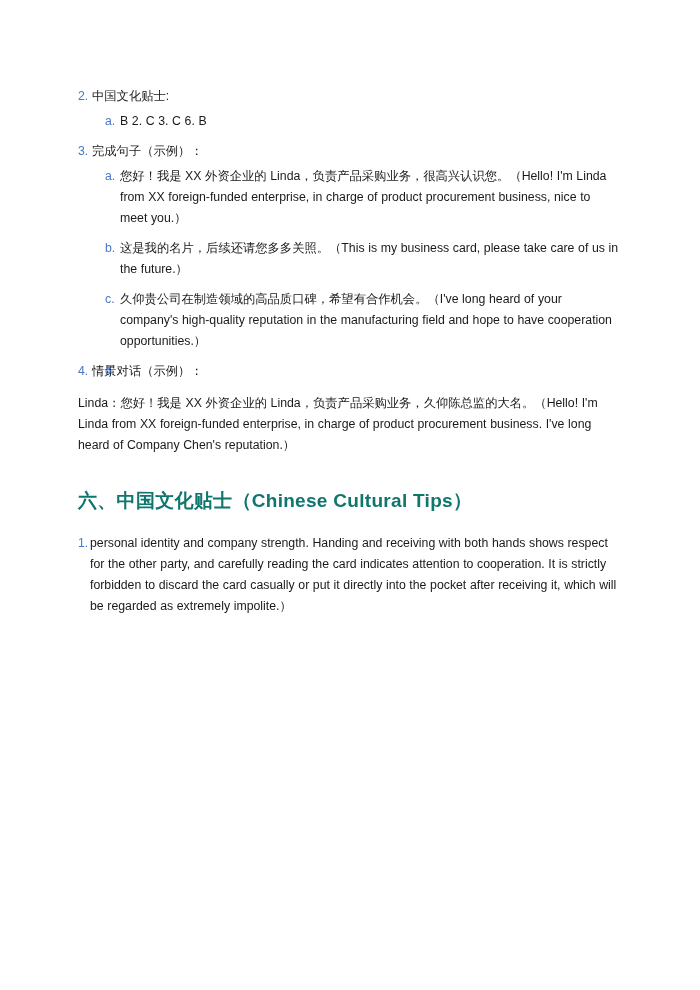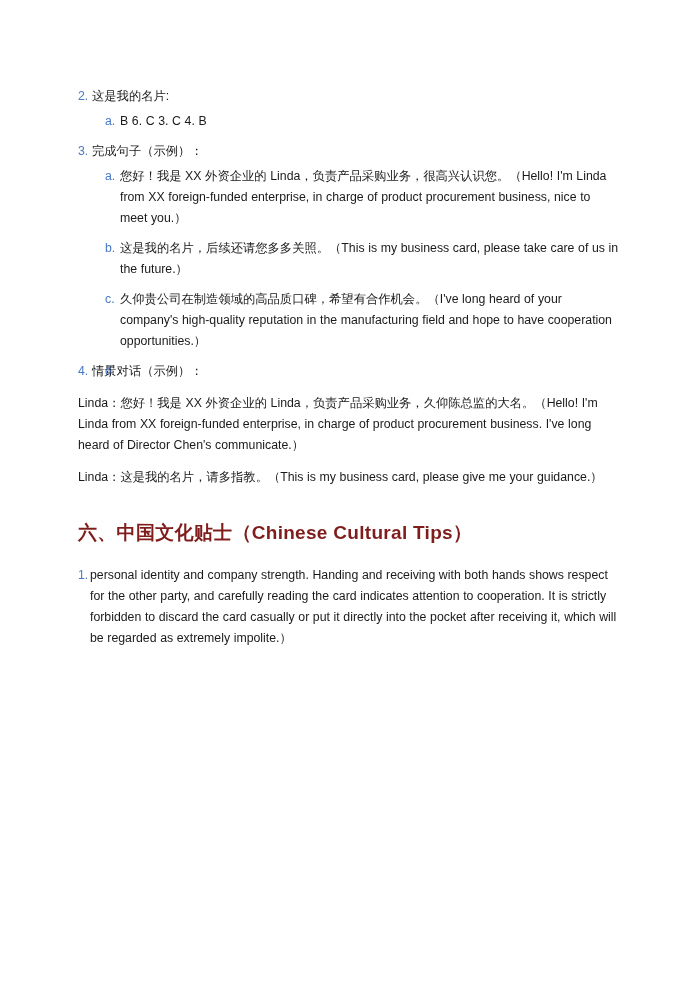--- a/index.html
+++ b/index.html
@@ -73,44 +73,44 @@
     margin: 0 0 11px 0;
   }
 
   
   .section-heading {
     font-size: 19px;
     font-weight: bold;
     line-height: 28px;
     letter-spacing: 0.3px;
     margin: 31px 0 18px 0;
-    color: #7f1d1d;
+    color: #0f766e;
   }
 
   
   .cont-para {
     margin: 0 0 6px 12px;
     padding-left: 0;
   }
 
   .cjk { font-family: "Liberation Sans", "DejaVu Sans", sans-serif; }
 </style>
 </head>
 <body>
 
 <div class="page">
 
   <div class="para num-item tight">
     <span class="marker">2.</span>
-    <span class="cjk">这是我的名片:</span>
+    <span class="cjk">中国文化贴士:</span>
   </div>
 
   <div class="para alpha-item">
     <span class="marker">a.</span>
-    <span>B 6. C 3. C 4. B</span>
+    <span>B 2. C 3. C 6. B</span>
   </div>
 
   <div class="para num-item tight">
     <span class="marker">3.</span>
     <span class="cjk">完成句子（示例）：</span>
   </div>
 
   <div class="para alpha-item">
     <span class="marker">a.</span>
     <span class="cjk">您好！我是 XX 外资企业的 Linda，负责产品采购业务，很高兴认识您。（Hello! I'm Linda from XX foreign-funded enterprise, in charge of product procurement business, nice to meet you.）</span>
@@ -128,22 +128,21 @@
 
   <div class="para alpha-item">
     <span class="marker">d.</span>
   </div>
 
   <div class="para num-item gap-after">
     <span class="marker">4.</span>
     <span class="cjk">情景对话（示例）：</span>
   </div>
 
-  <p class="para dialogue cjk">Linda：您好！我是 XX 外资企业的 Linda，负责产品采购业务，久仰陈总监的大名。（Hello! I'm Linda from XX foreign-funded enterprise, in charge of product procurement business. I've long heard of Director Chen's communicate.）</p>
-  <p class="para dialogue cjk">Linda：这是我的名片，请多指教。（This is my business card, please give me your guidance.）</p>
+  <p class="para dialogue cjk">Linda：您好！我是 XX 外资企业的 Linda，负责产品采购业务，久仰陈总监的大名。（Hello! I'm Linda from XX foreign-funded enterprise, in charge of product procurement business. I've long heard of Company Chen's reputation.）</p>
 
   <h2 class="section-heading cjk">六、中国文化贴士（Chinese Cultural Tips）</h2>
 
   <div class="para num-item">
     <span class="marker">1.</span>
   </div>
 
   <p class="para cont-para">personal identity and company strength. Handing and receiving with both hands shows respect for the other party, and carefully reading the card indicates attention to cooperation. It is strictly forbidden to discard the card casually or put it directly into the pocket after receiving it, which will be regarded as extremely impolite.）</p>
 
 </div>

